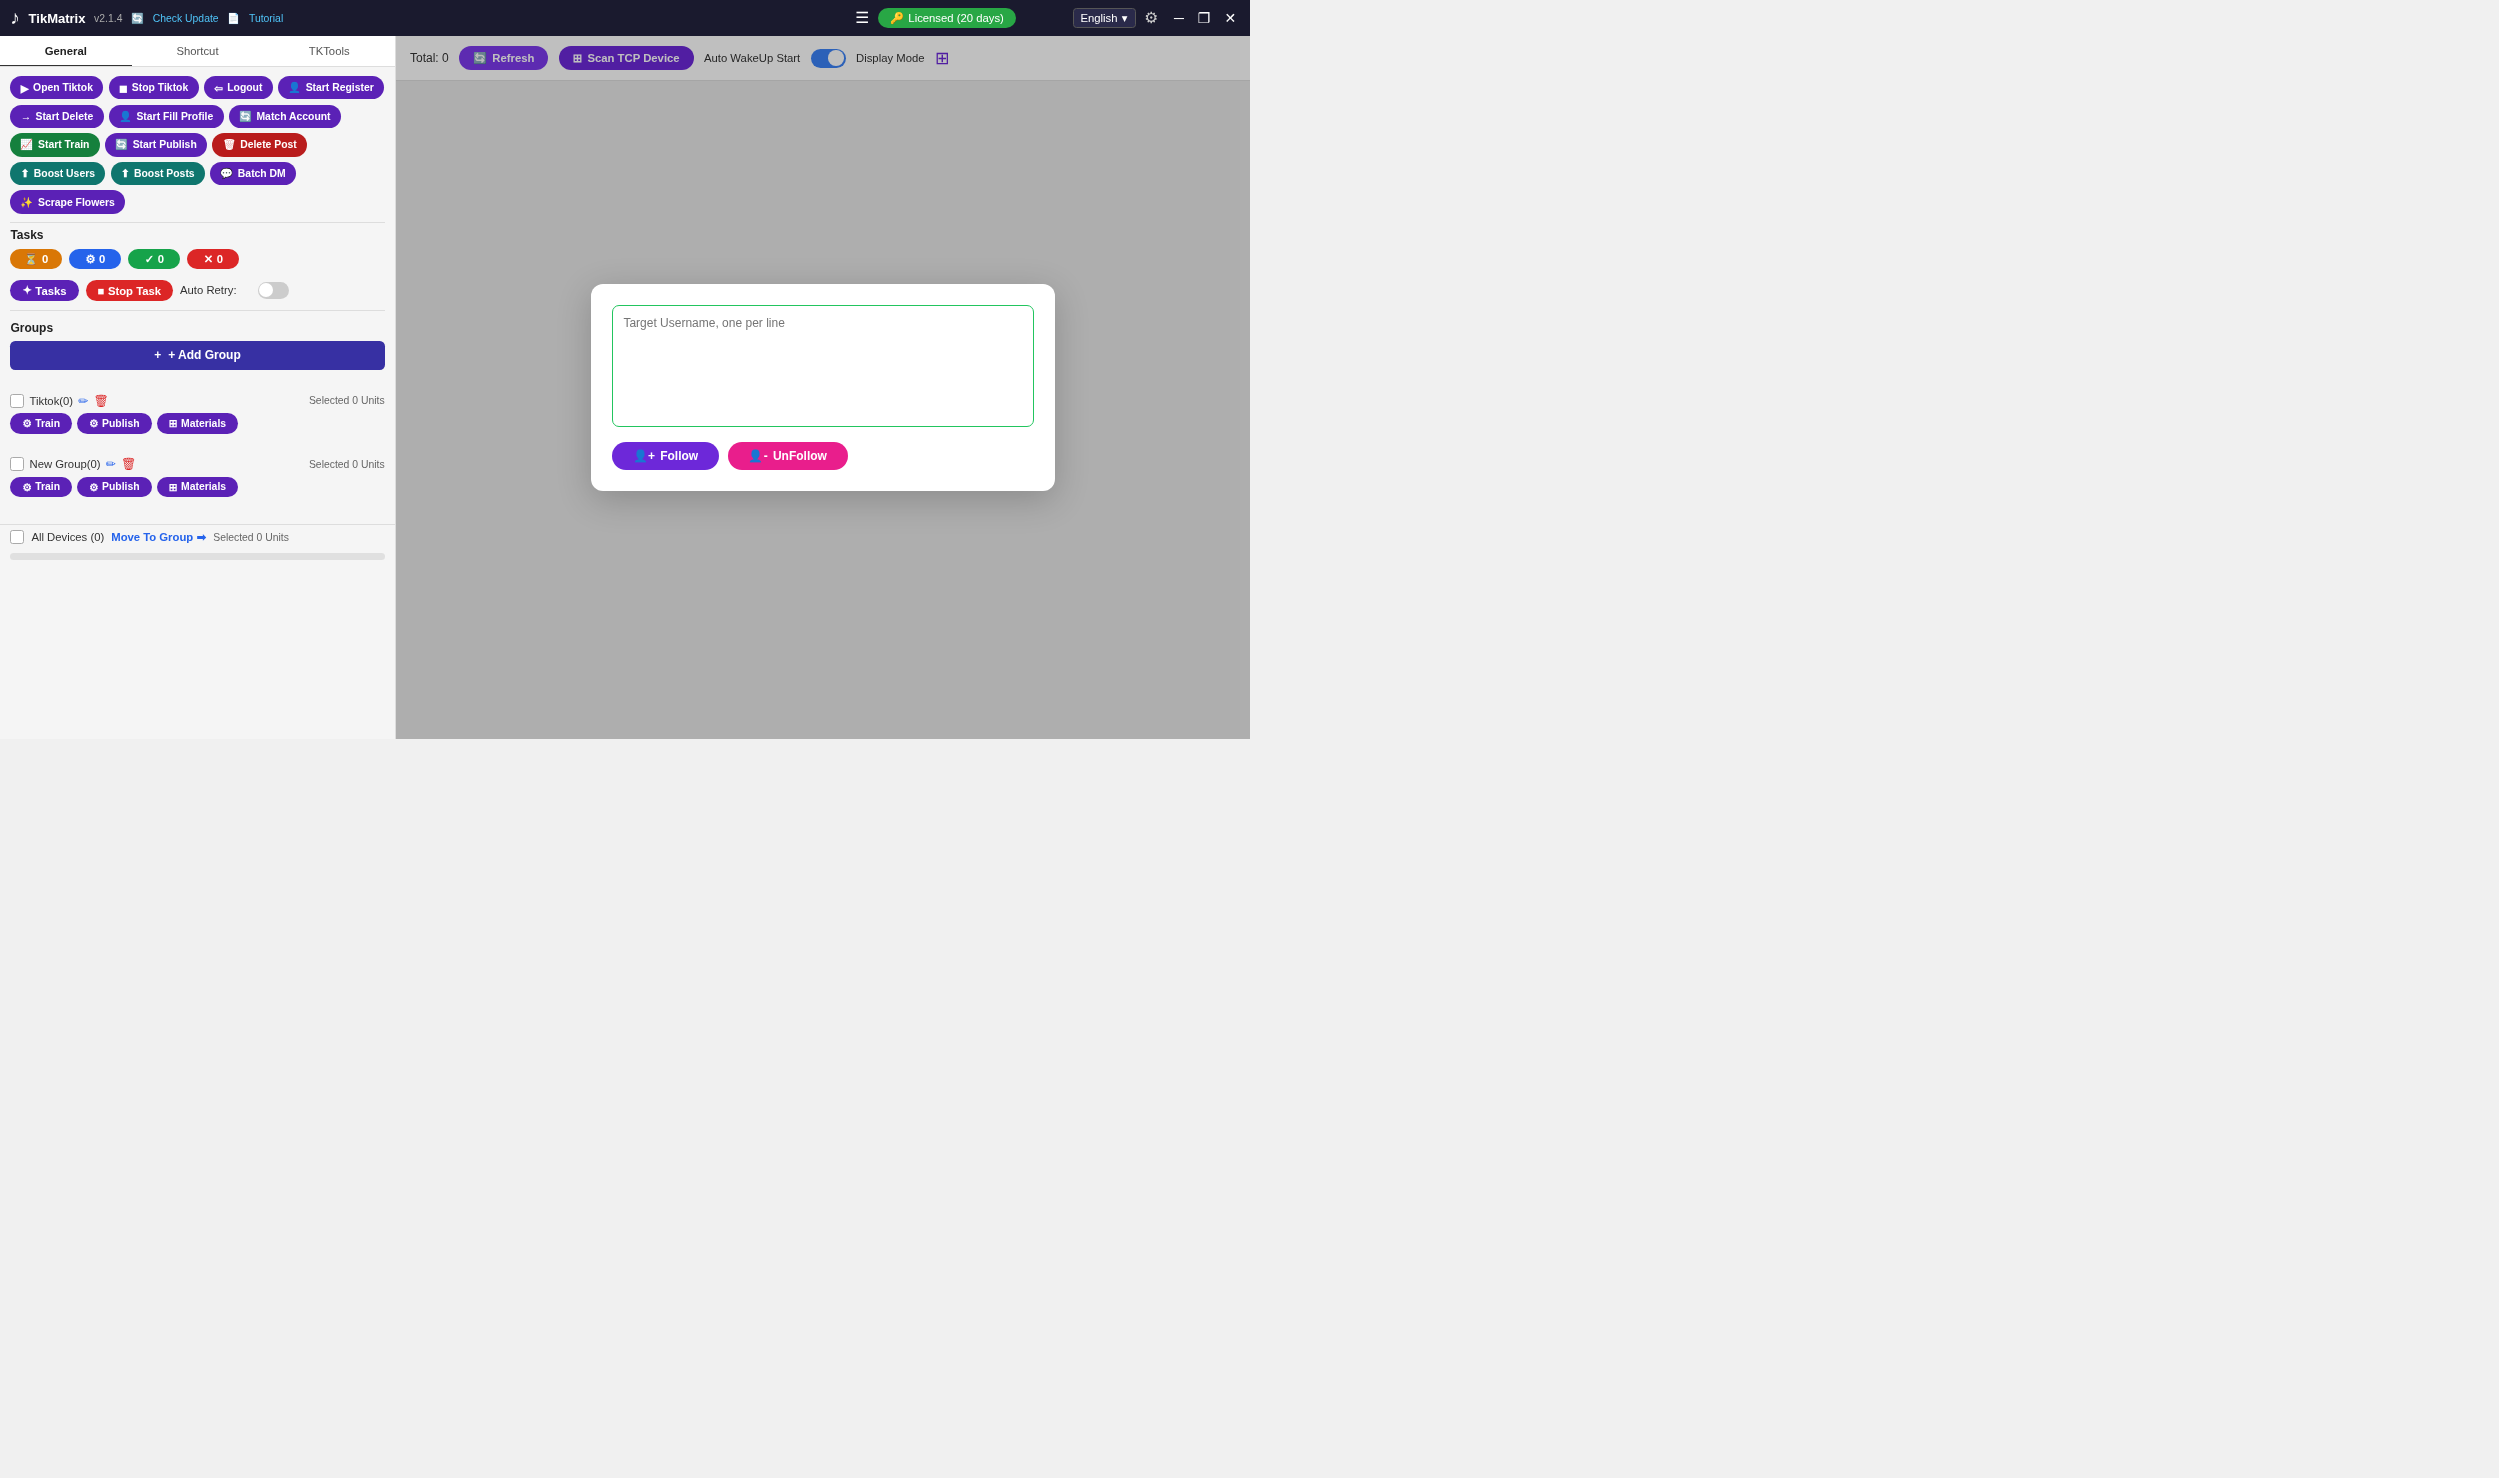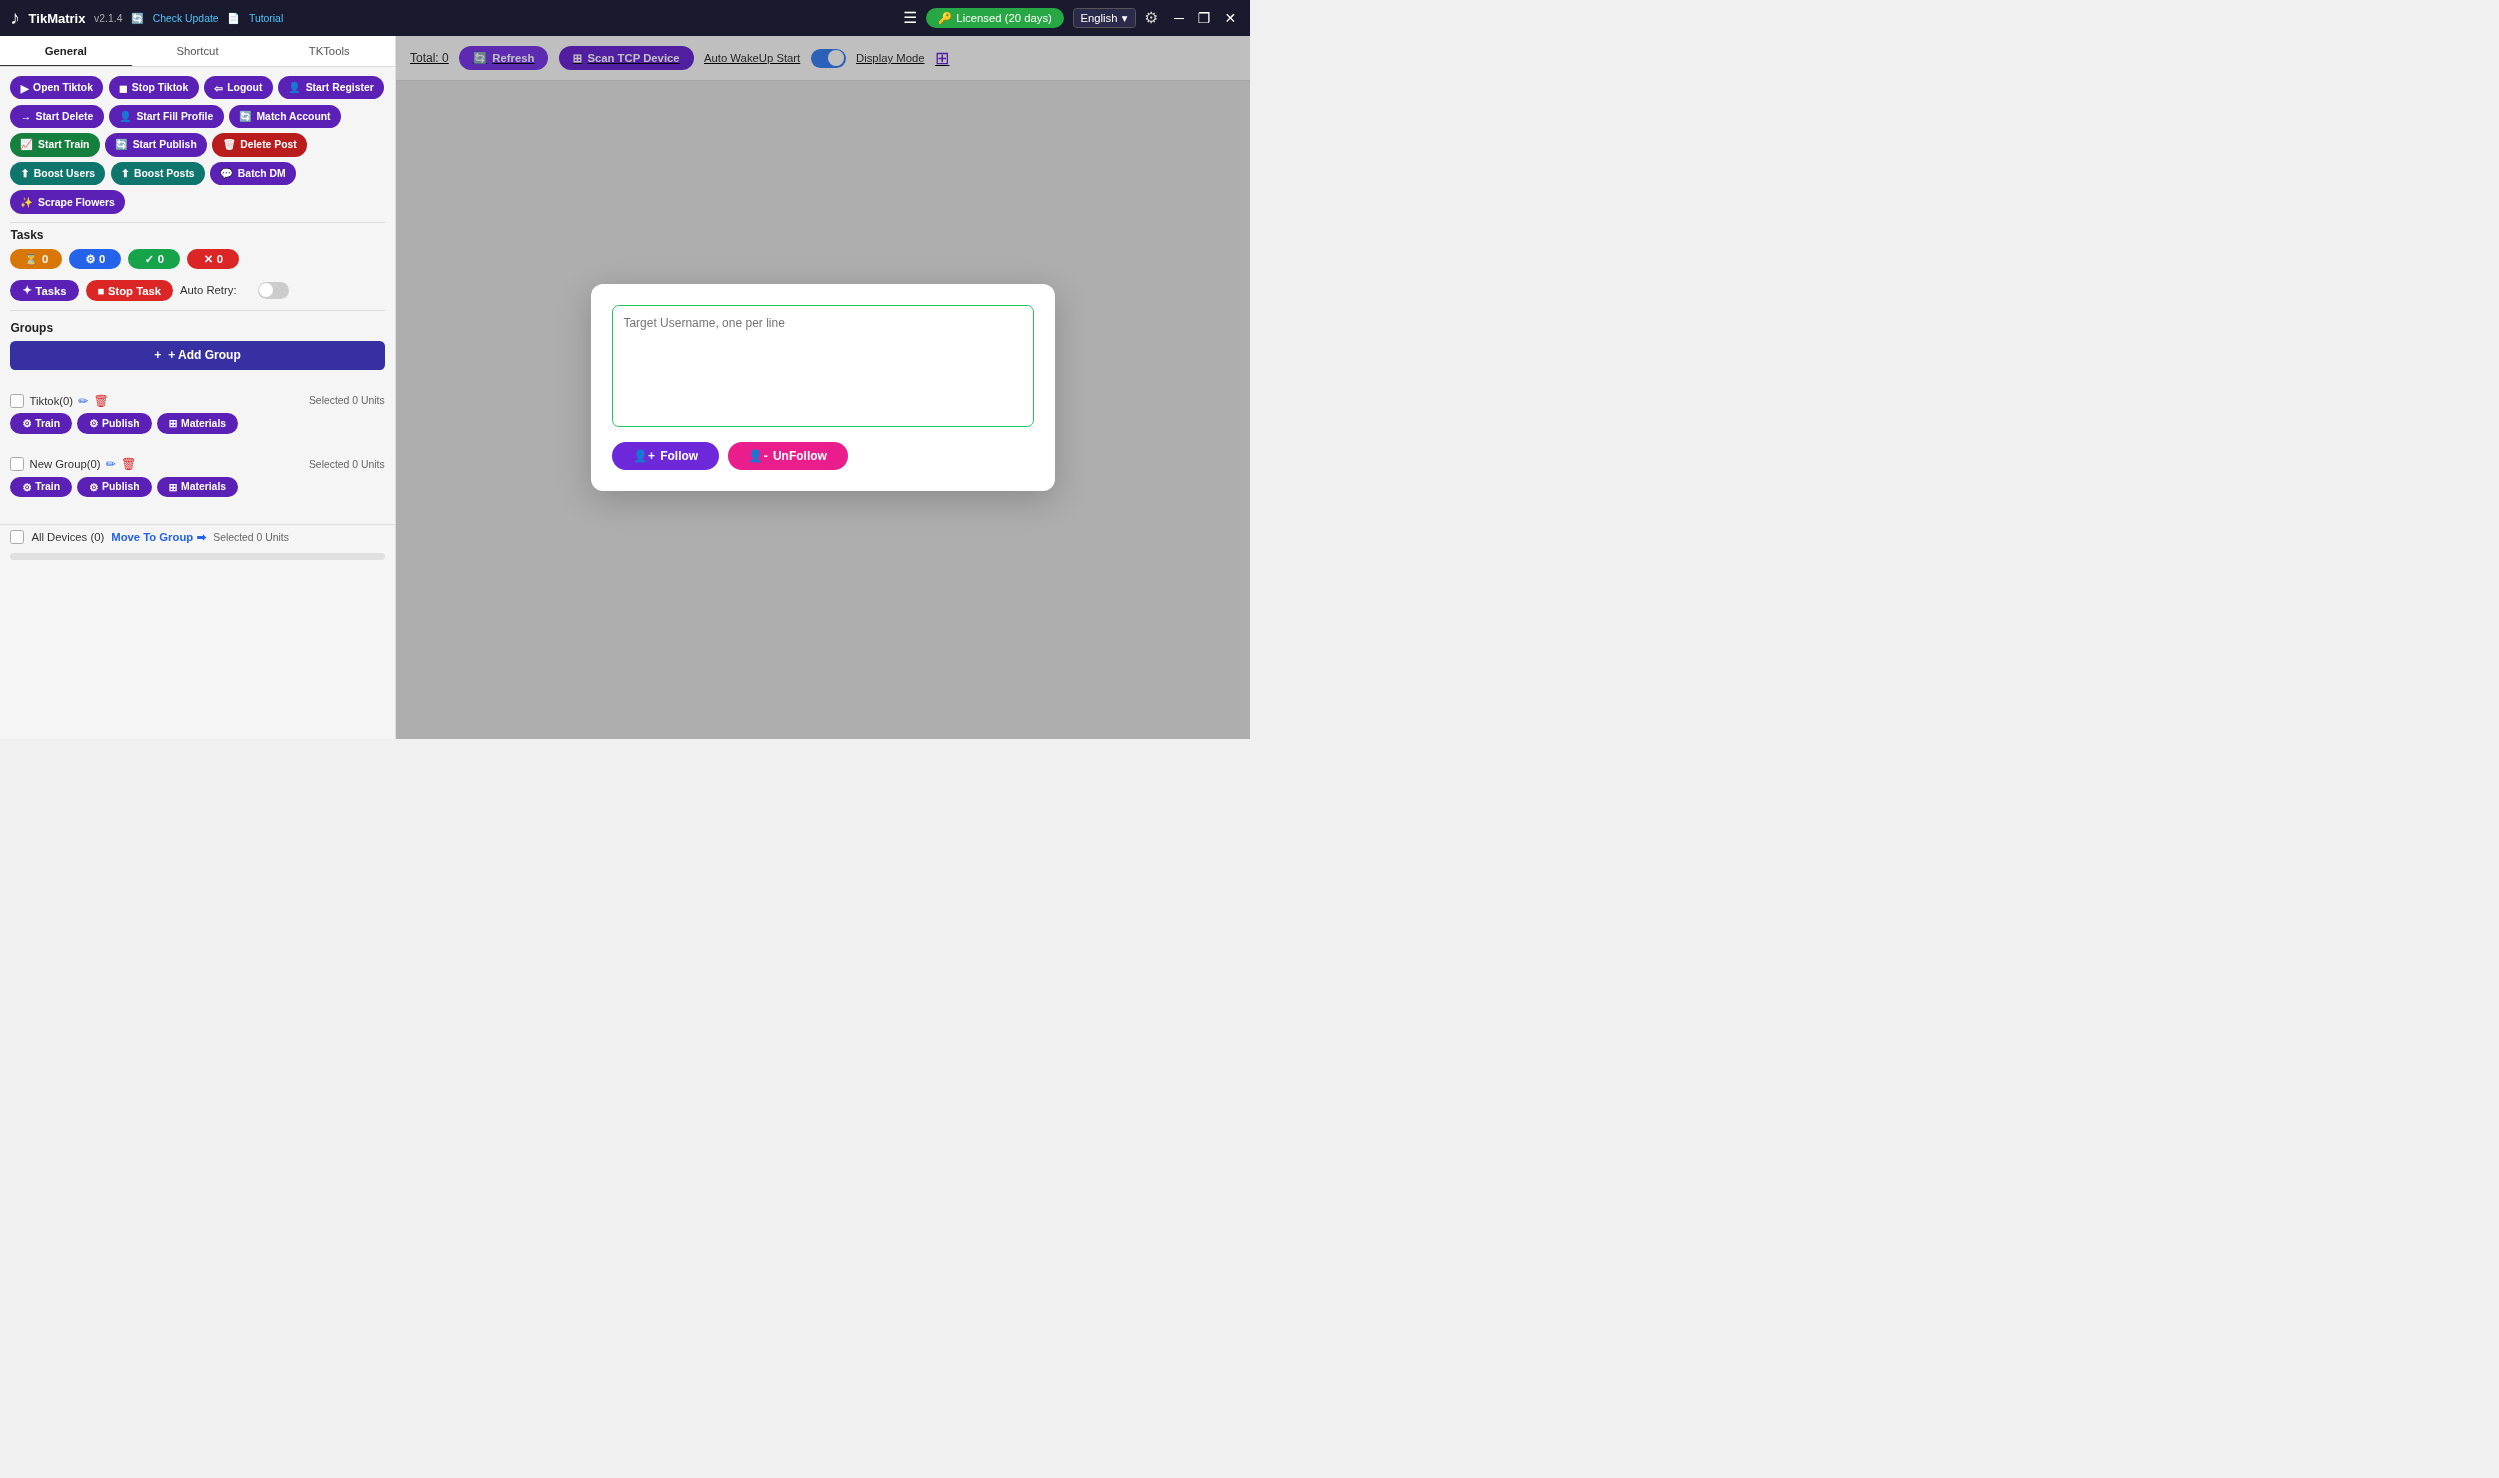--- a/index.html
+++ b/index.html
@@ -9,21 +9,21 @@
     .title-bar {
       display: flex; align-items: center; background: #1a1a2e; height: 36px; padding: 0 10.4px; gap: 8.7px;
     }
     .title-bar-spacer { flex: 1; }
     .licensed-btn {
       background: #28a745; color: white; border: none; border-radius: 17.4px;
       padding: 3.5px 12px; font-size: 11.3px; cursor: pointer; display: flex; align-items: center; gap: 4.3px;
     }
     .lang-select {
       background: #2a2a4a; color: white; border: 0.9px solid #555; border-radius: 3.5px;
-      padding: 2.6px 7px; font-size: 11.3px; cursor: pointer; display: flex; align-items: center; gap: 4.3px;
+      padding: 2.6px 7px; font-size: 11.3px; cursor: pointer; display: flex; align-items: center; gap: 4.3px; margin-left: 48px;
     }
     .window-controls { display: flex; gap: 7px; margin-left: 3.5px; }
     .win-btn { background: none; border: none; color: white; font-size: 14px; cursor: pointer; padding: 0 3.5px; }
 
     
     .main-layout { display: flex; height: calc(739px - 36px); }
 
     
     .sidebar {
       width: 396px; background: #f5f5f5; border-right: 0.9px solid #ddd;
@@ -100,21 +100,21 @@
     .move-to-group { color: #2563eb; font-size: 11.3px; font-weight: 600; cursor: pointer; display: flex; align-items: center; gap: 3.5px; }
 
     
     .content-area {
       flex: 1; background: #e8e8e8; position: relative; display: flex; flex-direction: column;
     }
 
     
     .content-toolbar {
       background: white; border-bottom: 0.9px solid #ddd;
-      display: flex; align-items: center; padding: 7px 14px; gap: 10.4px; height: 45px; text-decoration: underline;
+      display: flex; align-items: center; padding: 7px 14px; gap: 10.4px; height: 45px;
     }
     .total-label { font-size: 12px; color: #333; }
     .toolbar-btn {
       display: flex; align-items: center; gap: 5.2px; border: none; border-radius: 17.4px;
       padding: 5.2px 14px; font-size: 11.3px; font-weight: 600; cursor: pointer; color: white;
     }
     .btn-refresh { background: #7c3aed; }
     .btn-scan { background: #6d28d9; }
     .wakeup-label { font-size: 11.3px; color: #333; }
     .toggle-on { width: 35px; height: 19px; background: #3b82f6; border-radius: 9.5px; position: relative; cursor: pointer; }

